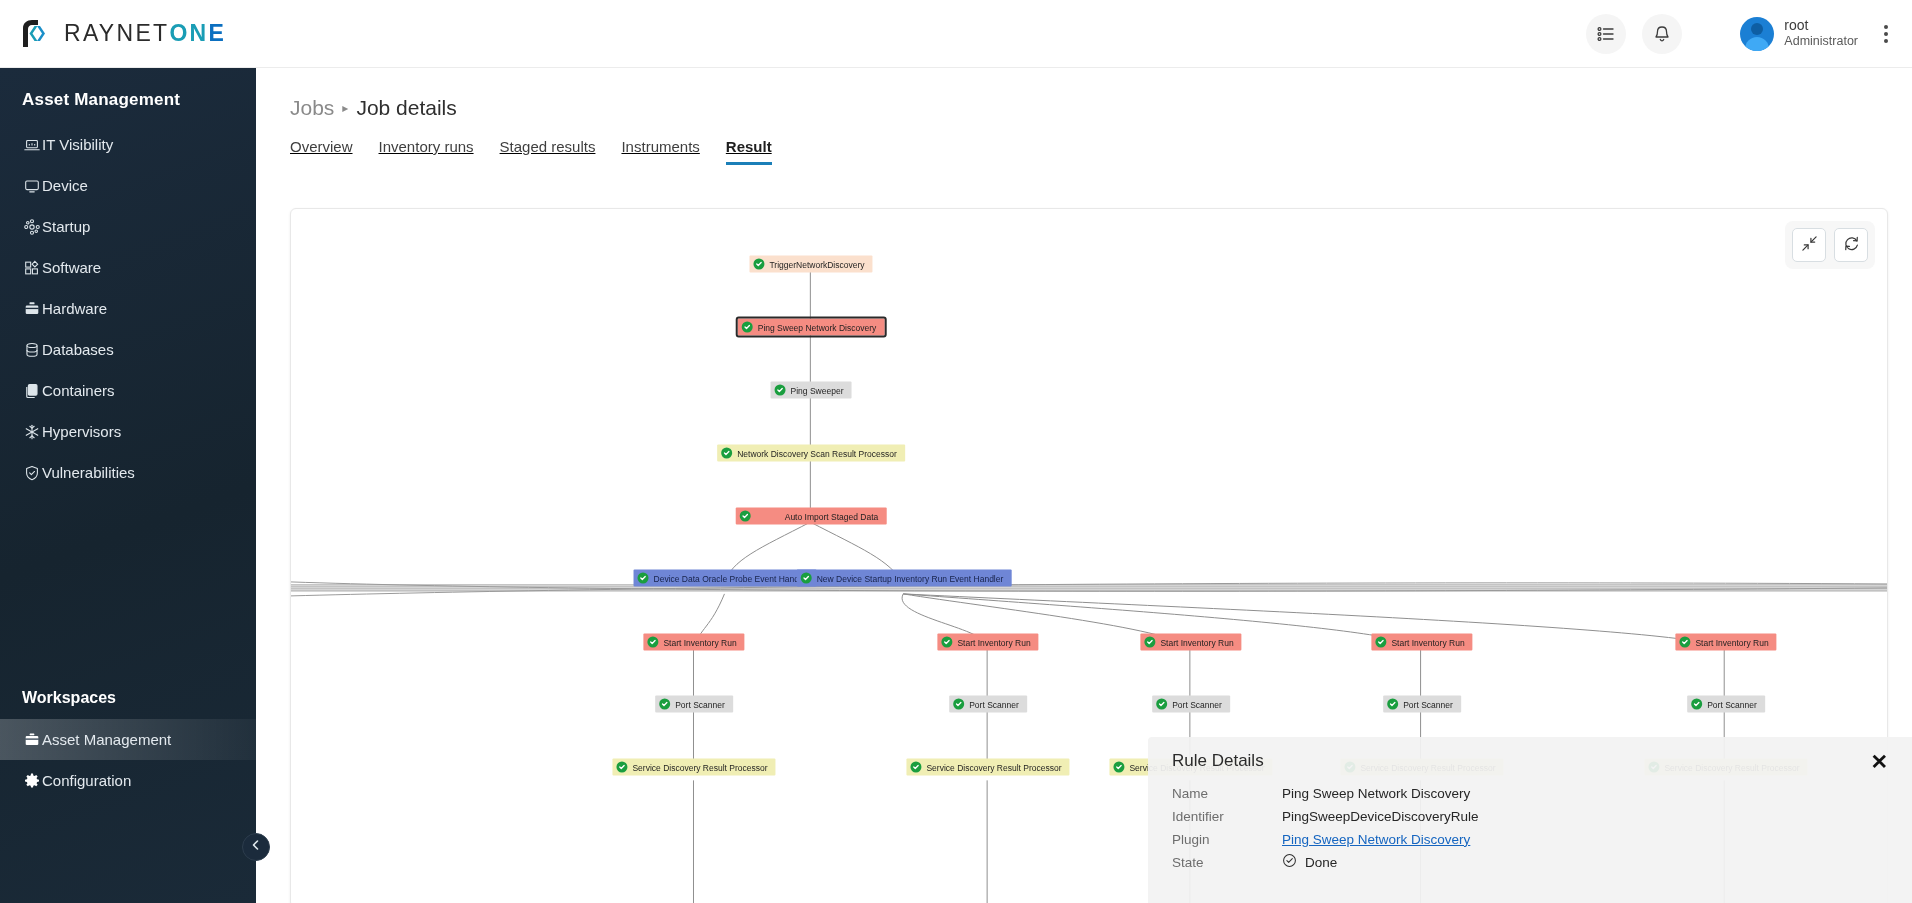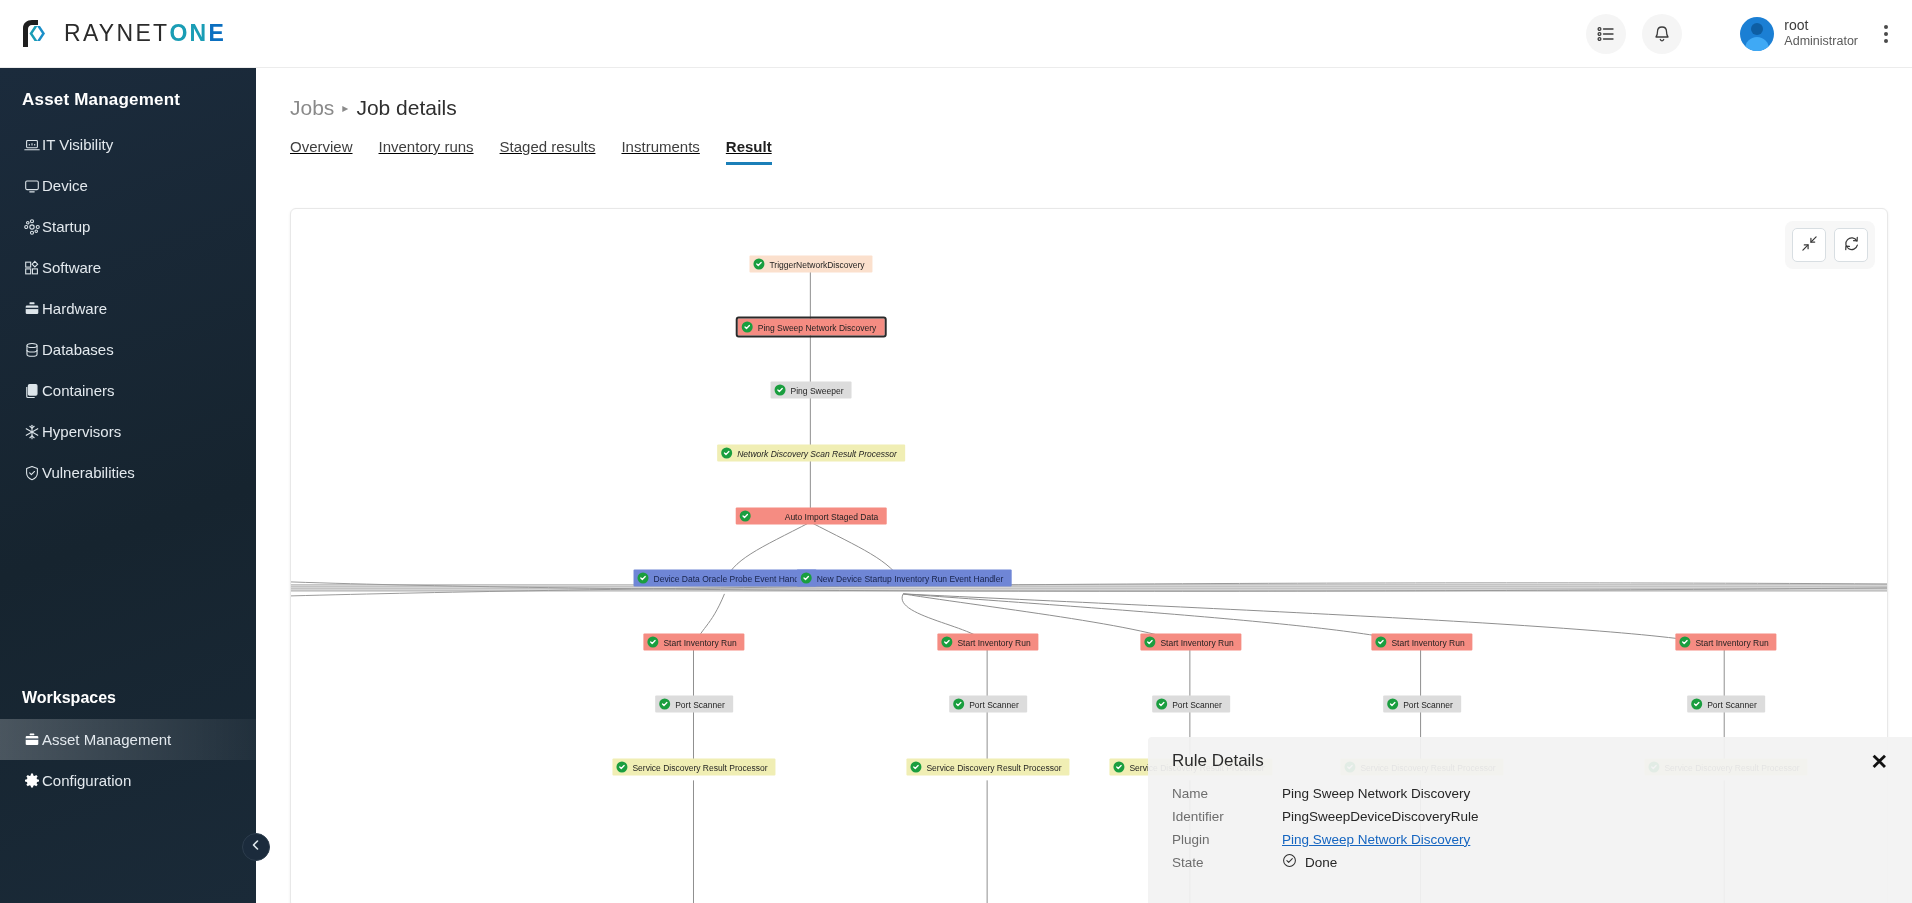--- a/index.html
+++ b/index.html
@@ -433,21 +433,21 @@
 
     <div class="node n-gray" style="left:520px;  top:181px;">
         <span class="chk">
           <svg width="7" height="7" viewBox="0 0 8 8" fill="none" stroke="#fff" stroke-width="1.5" stroke-linecap="round" stroke-linejoin="round">
             <polyline points="1.5,4 3.2,5.7 6.5,2.3"></polyline>
           </svg>
         </span>
         <span>Ping Sweeper</span>
       </div>
 
-    <div class="node n-yellow" style="left:520px; top:244px;font-style:italic;">
+    <div class="node n-yellow" style="left:520px; top:244px;">
         <span class="chk">
           <svg width="7" height="7" viewBox="0 0 8 8" fill="none" stroke="#fff" stroke-width="1.5" stroke-linecap="round" stroke-linejoin="round">
             <polyline points="1.5,4 3.2,5.7 6.5,2.3"></polyline>
           </svg>
         </span>
         <span>Network Discovery Scan Result Processor</span>
       </div>
 
     <div class="node n-red" style="left:520px;   top:307px;gap:34px;">
         <span class="chk">

